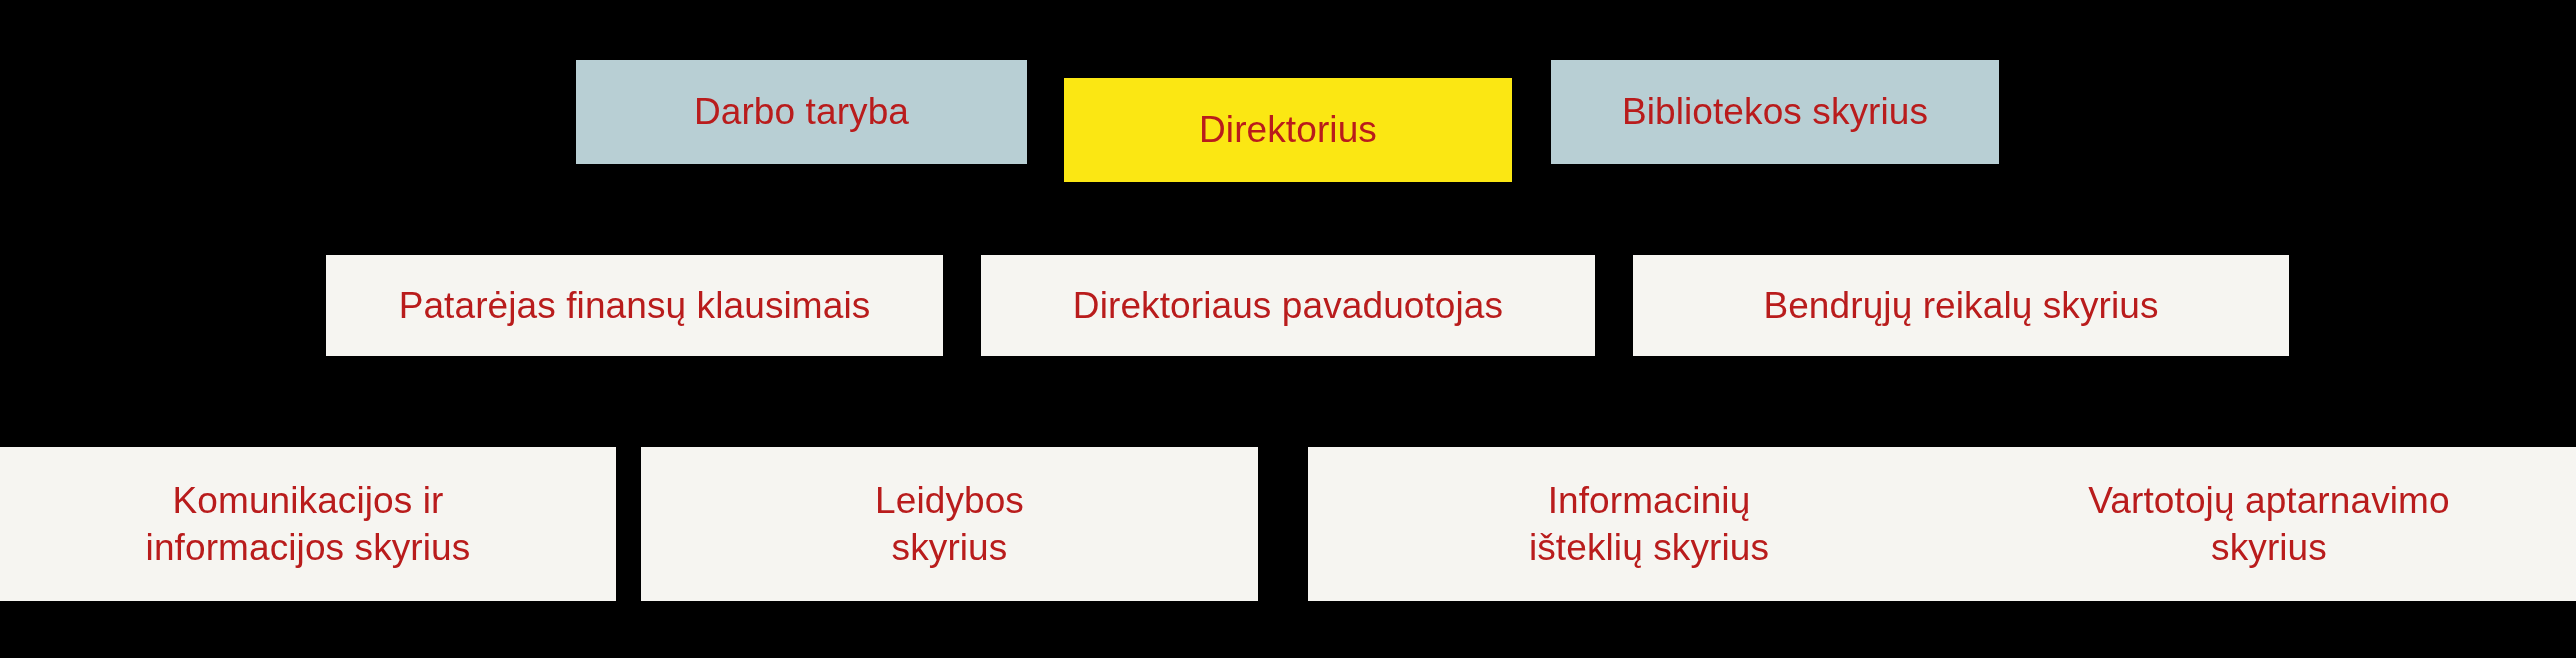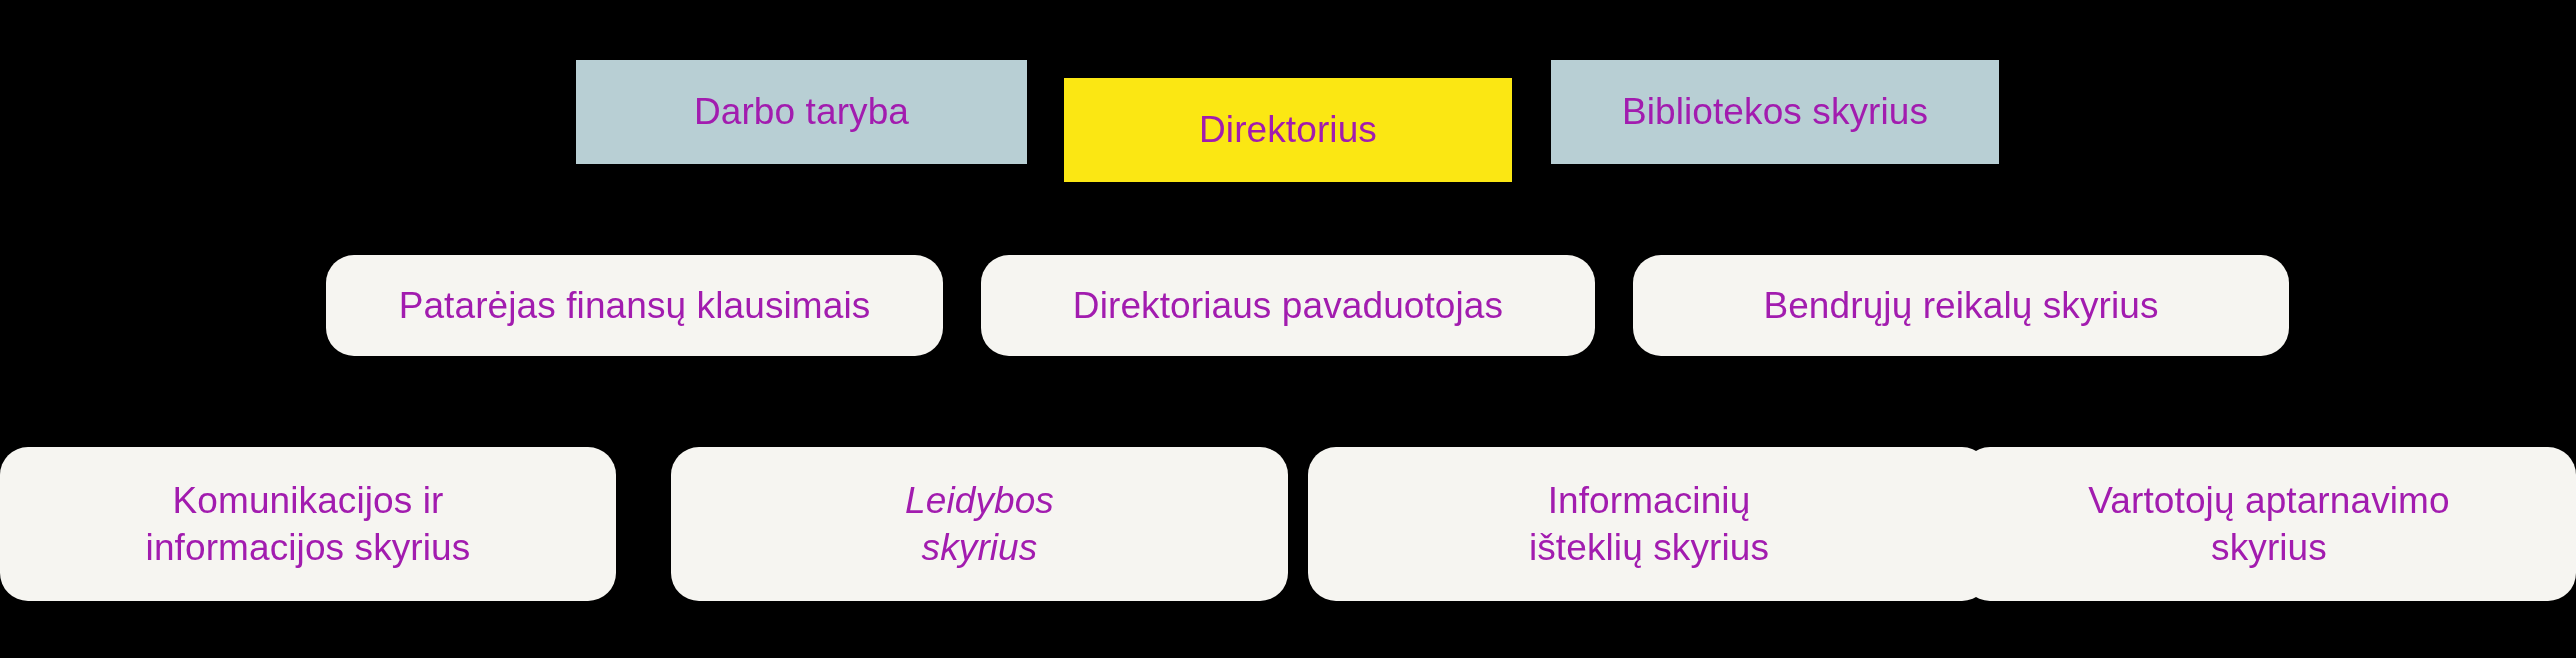--- a/index.html
+++ b/index.html
@@ -14,21 +14,21 @@
     background: #000000;
     overflow: hidden;
     font-family: "Liberation Sans", sans-serif;
   }
   .node {
     position: absolute;
     display: flex;
     align-items: center;
     justify-content: center;
     text-align: center;
-    color: #a21caf;
+    color: #b91c1c;
     font-size: 37px;
     font-weight: 400;
     line-height: 1.28;
     letter-spacing: 0.1px;
     box-sizing: border-box;
     padding: 3.7px 13px;
     white-space: pre-line;
   }
   
   .row1 { top: 60px; height: 104px; }
@@ -38,27 +38,27 @@
 
   
   .row2 { top: 255px; height: 101px; }
   .n-patarejas   { left: 326px;  width: 617px; }
   .n-pavaduotoja { left: 981px; width: 614px; }
   .n-bendruju    { left: 1633px; width: 656px; }
 
   
   .row3 { top: 447px; height: 154px; }
   .n-komunikacijos { left: 0px;    width: 616px; }
-  .n-leidybos      { left: 671px;  width: 617px; font-style: italic; }
+  .n-leidybos      { left: 641px;  width: 617px; }
   .n-informaciniu  { left: 1308px; width: 682px; }
   .n-vartotoju     { left: 1962px; width: 614px; }
 
   .fill-steel { background: #b8cfd4; }
   .fill-gold  { background: #fbe713; }
-  .fill-ivory { background: #f6f5f1; border-radius: 28px; }
+  .fill-ivory { background: #f6f5f1; }
 </style>
 </head>
 <body>
 
 <div id="org-canvas">
 
   <div class="node row1 n-darbo-taryba fill-steel">Darbo taryba</div>
 
   <div class="node row1 n-direktorius fill-gold">Direktorius</div>
 

